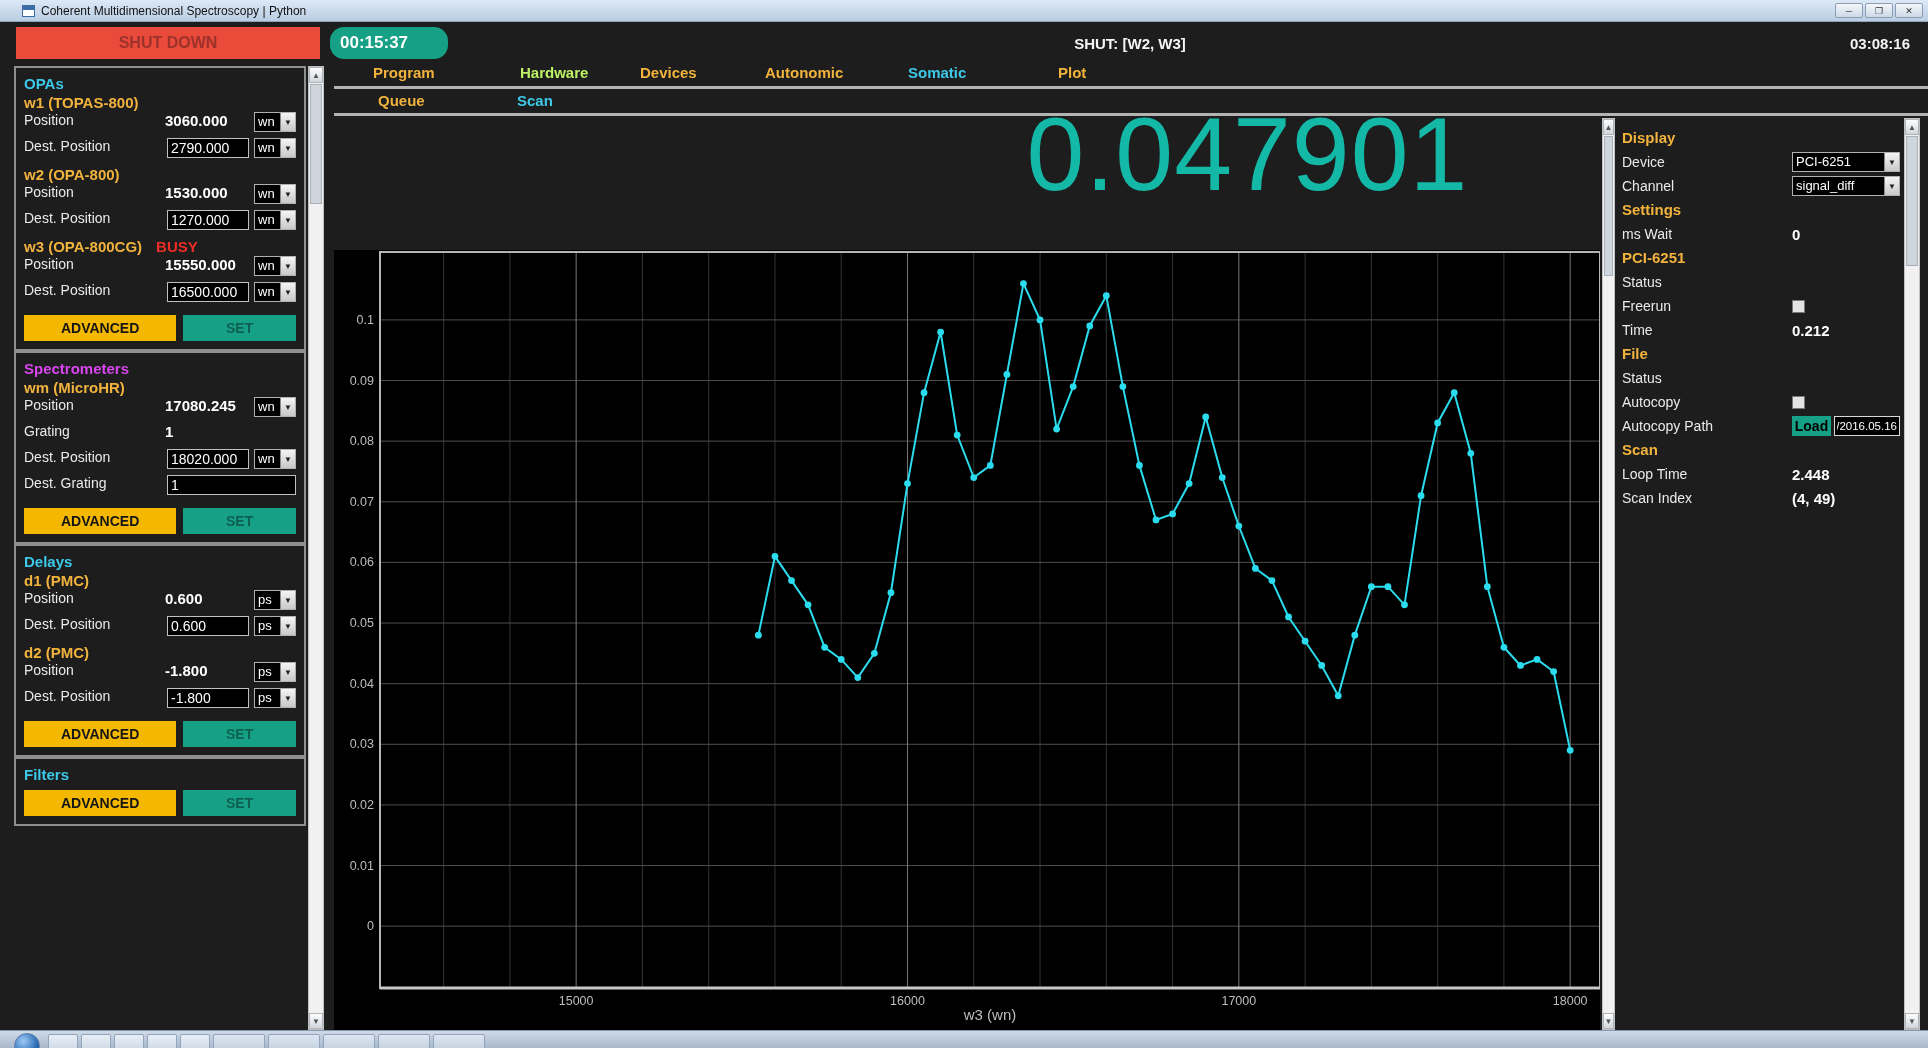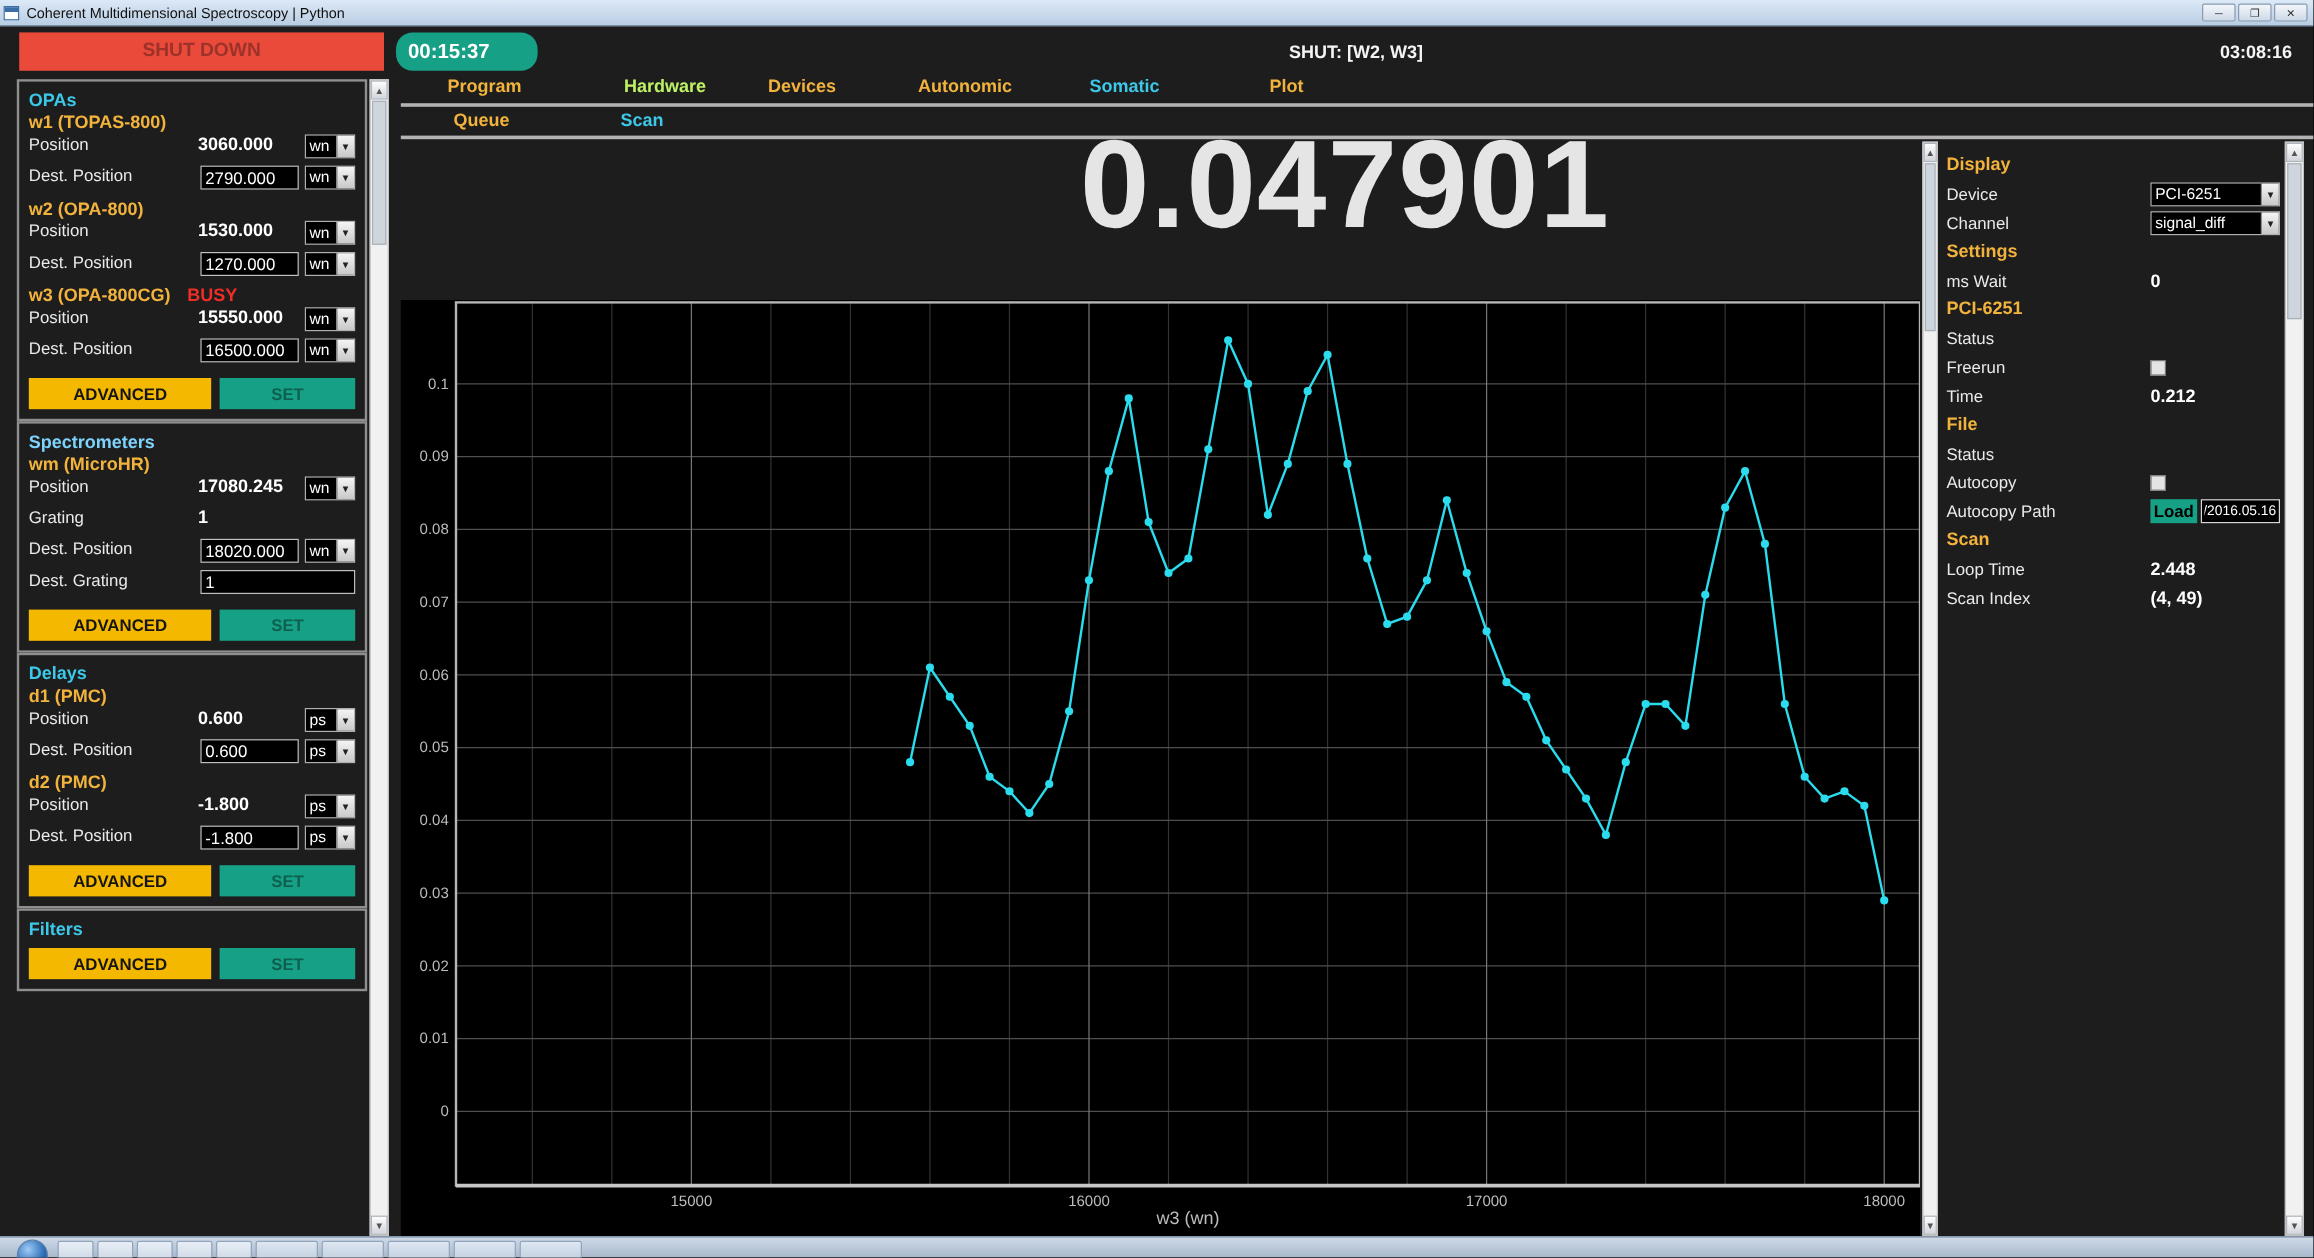--- a/index.html
+++ b/index.html
@@ -3,21 +3,21 @@
 <meta charset="utf-8">
 <style>
   * { margin:0; padding:0; box-sizing:border-box; }
   html,body { width:1928px; height:1048px; background:#000; overflow:hidden;
               font-family:"Liberation Sans", sans-serif; }
   #screen { position:relative; width:1928px; height:1048px; background:#1d1d1d; }
 
   
   #titlebar { position:absolute; left:0; top:0; width:1928px; height:22px;
     background:linear-gradient(#dce9f7,#b9cde2); border-bottom:1px solid #8fa3ba;
-    display:flex; align-items:center; padding-left:1px; }
+    display:flex; align-items:center; padding-left:20px; }
   #app-icon { width:13px; height:12px; background:#fff; border:1px solid #3a6ea5; margin:0 6px 0 2px; position:relative; }
   #app-icon::before { content:""; position:absolute; left:0; top:0; right:0; height:4px; background:#3a6ea5; }
   #title-text { font-size:12px; color:#111; }
   #win-controls { position:absolute; right:5px; top:3px; display:flex; gap:2px; }
   .win-btn { width:28px; height:15px; background:linear-gradient(#f4f7fb,#cdd9e7); border:1px solid #8b9cb2;
     border-radius:2px; font-size:9px; color:#333; display:flex; align-items:center; justify-content:center; }
 
   
   #shutdown-btn { position:absolute; left:16px; top:27px; width:304px; height:32px; background:#ea4a3a;
     color:#9c322a; font-weight:bold; font-size:16px; display:flex; align-items:center; justify-content:center; }
@@ -55,22 +55,22 @@
   .vs-arrow { position:absolute; left:0; width:100%; height:16px; background:linear-gradient(#fdfdfd,#d2d6db);
     border:1px solid #aeb4bb; color:#555; font-size:8px; display:flex; align-items:center; justify-content:center; }
   .vs-thumb { position:absolute; left:1px; right:1px; background:#cfd5dc; border:1px solid #a9b0b8; }
 
   
   .tab { position:absolute; font-size:15px; font-weight:bold; }
   #tabline1 { position:absolute; left:334px; top:86px; width:1594px; height:3px; background:#b3b3b3; }
   #tabline2 { position:absolute; left:334px; top:113px; width:1594px; height:3px; background:#b3b3b3; }
 
   
-  #signal-readout { position:absolute; left:900px; top:102px; width:695px; text-align:left;
-    font-size:104px; font-weight:bold; color:#e5e5e5; letter-spacing:1px; line-height:1.0; }
+  #signal-readout { position:absolute; left:900px; top:102px; width:695px; text-align:center;
+    font-size:104px; font-weight:normal; color:#14b8a6; letter-spacing:1px; line-height:1.0; }
 
   
   #plot-widget { position:absolute; left:334px; top:250px; width:1266px; height:780px; background:#000; }
 
   
   #right-panel { position:absolute; left:1622px; top:126px; width:278px; }
   .rp-header { font-size:15px; font-weight:bold; height:24px; line-height:24px; }
   .rp-row { display:flex; align-items:center; height:24px; }
   .rp-lbl { flex:1; font-size:14px; color:#eaeaea; }
   .rp-val { width:108px; font-size:15px; font-weight:bold; color:#fff; }
@@ -180,21 +180,21 @@
             <span class="ct">wn</span>
             <span class="cb">▼</span>
           </div>
         </div>
         <div class="btn-row">
           <div class="btn-advanced">ADVANCED</div>
           <div class="btn-set">SET</div>
         </div>
       </div>
       <div class="group">
-        <div class="g-title" style="color: #7dd3fc;">Spectrometers</div>
+        <div class="g-title" style="color: #d946ef;">Spectrometers</div>
         <div class="sec-title" style="color: rgb(242, 179, 60);">wm (MicroHR)</div>
         <div class="hw-row">
           <span class="hw-lbl">Position</span>
           <span class="hw-val">17080.245</span>
           <div class="combo">
             <span class="ct">wn</span>
             <span class="cb">▼</span>
           </div>
         </div>
         <div class="hw-row">

